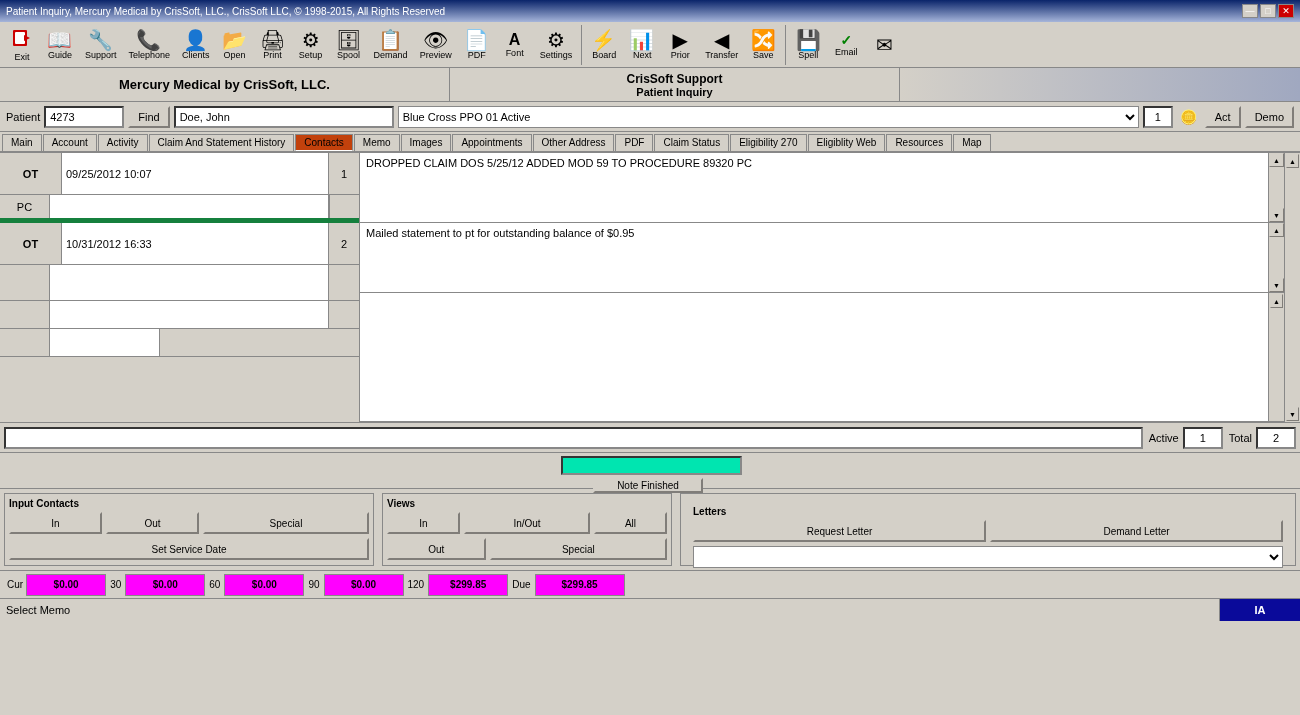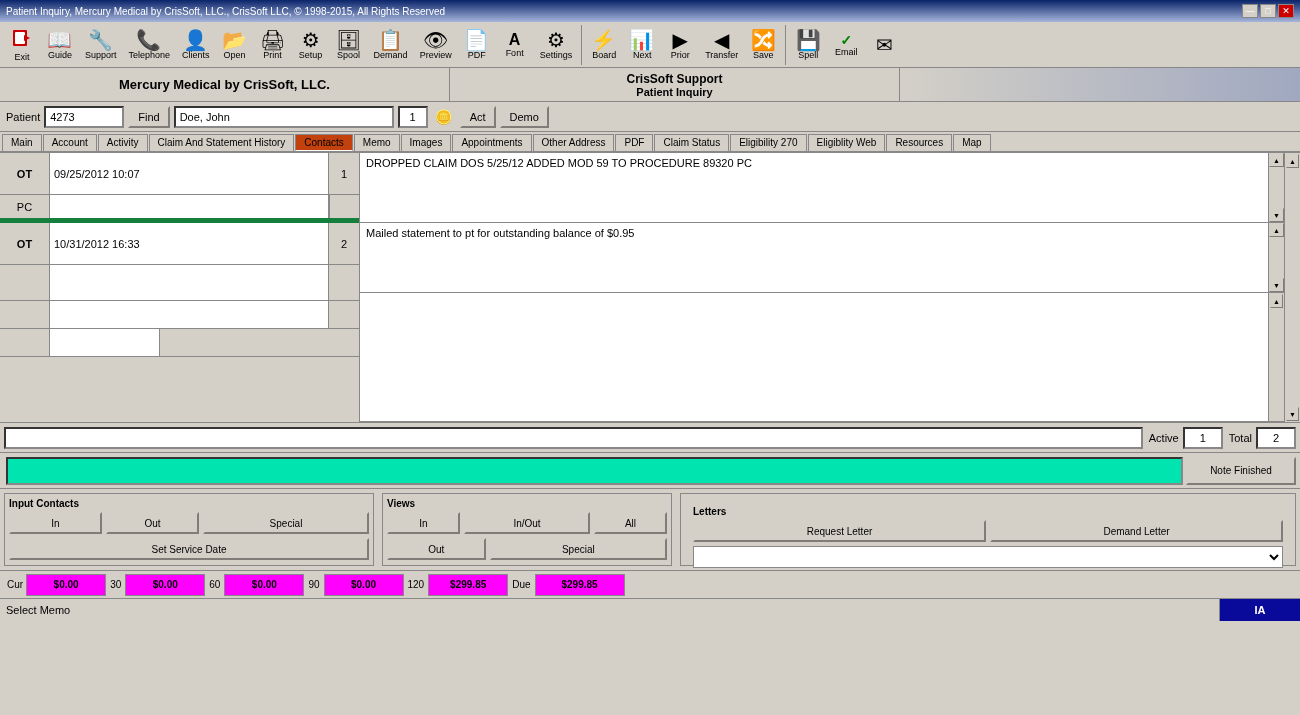--- a/index.html
+++ b/index.html
@@ -91,21 +91,21 @@
     .tab {
       border: 1px solid #888; border-bottom: none; background: #d4d0c8;
       padding: 2px 8px; cursor: pointer; font-size: 10px; white-space: nowrap;
     }
     .tab.active { background: #c2410c; border-bottom: 1px solid white; z-index: 1; }
     .contact-row {
       display: flex; align-items: center; border-bottom: 1px solid #888; padding: 0;
       height: 42px;
     }
     .contact-type {
-      width: 50px; height: 100%; display: flex; align-items: center; justify-content: center;
+      width: 62px; height: 100%; display: flex; align-items: center; justify-content: center;
       border-right: 1px solid #888; font-weight: bold; font-size: 11px; background: #d4d0c8;
     }
     .contact-datetime {
       flex: 1; height: 100%; border-right: 1px solid #888;
       display: flex; align-items: center; padding: 0 4px; background: white; font-size: 11px;
     }
     .contact-num {
       width: 30px; height: 100%; display: flex; align-items: center; justify-content: center;
       background: #d4d0c8; font-size: 11px;
     }
@@ -249,20 +249,23 @@
     <div class="support-sub">Patient Inquiry</div>
   </div>
   <div class="header-right" style="background: linear-gradient(to right, #d4d0c8, #a0a8c0);"></div>
 </div>
 
 <div class="patient-row">
   <span class="patient-label">Patient</span>
   <input class="patient-input patient-id" type="text" value="4273" style="">
   <button class="act-btn">Find</button>
   <input class="patient-input patient-name" type="text" value="Doe, John" style="">
+  <select class="insurance-select">
+    <option>Blue Cross PPO 01 Active</option>
+  </select>
   <input class="patient-num" type="text" value="1" style="">
   <div class="coin-btn">🪙</div>
   <button class="act-btn">Act</button>
   <button class="demo-btn">Demo</button>
 </div>
 
 <div class="tabs">
   <div class="tab">Main</div>
   <div class="tab">Account</div>
   <div class="tab">Activity</div>
@@ -352,21 +355,21 @@
 </div>
 
 <div style="display:flex; align-items:center; height:30px; background:#d4d0c8; border-bottom:1px solid #888; padding:2px 4px;">
   <input style="flex: 1 1 0%; height: 22px; border: 2px inset rgb(136, 136, 136); background: white; margin-right: 6px;" type="text">
   <span style="font-size:11px; margin-right:4px;">Active</span>
   <div style="width:40px; height:22px; border:2px inset #888; background:white; display:flex; align-items:center; justify-content:center; font-size:11px; margin-right:6px;">1</div>
   <span style="font-size:11px; margin-right:4px;">Total</span>
   <div style="width:40px; height:22px; border:2px inset #888; background:white; display:flex; align-items:center; justify-content:center; font-size:11px;">2</div>
 </div>
 
-<div style="display:flex; align-items:center; height:36px; background:#d4d0c8; border-bottom:1px solid #888;">
+<div style="display:flex; align-items:center; height:36px; background:#d4d0c8; border-bottom:1px solid #888;flex-direction:column;">
   <input style="flex: 1 1 0%; height: 28px; background: rgb(0, 229, 176); border: 2px inset rgb(136, 136, 136); margin: 3px 3px 3px 6px;" type="text">
   <button style="width:110px; height:28px; border:2px outset #d4d0c8; background:#d4d0c8; cursor:pointer; font-size:10px; margin-right:4px;">Note Finished</button>
 </div>
 
 <div style="display:flex; background:#d4d0c8; border-bottom:1px solid #888; height:82px;">
 
   <div style="border:1px solid #888; margin:4px; padding:4px; width:370px; flex-shrink:0;">
     <div style="font-weight:bold; font-size:10px; margin-bottom:3px;">Input Contacts</div>
     <div style="display:flex; gap:4px; margin-bottom:4px;">
       <button class="section-btn">In</button>

